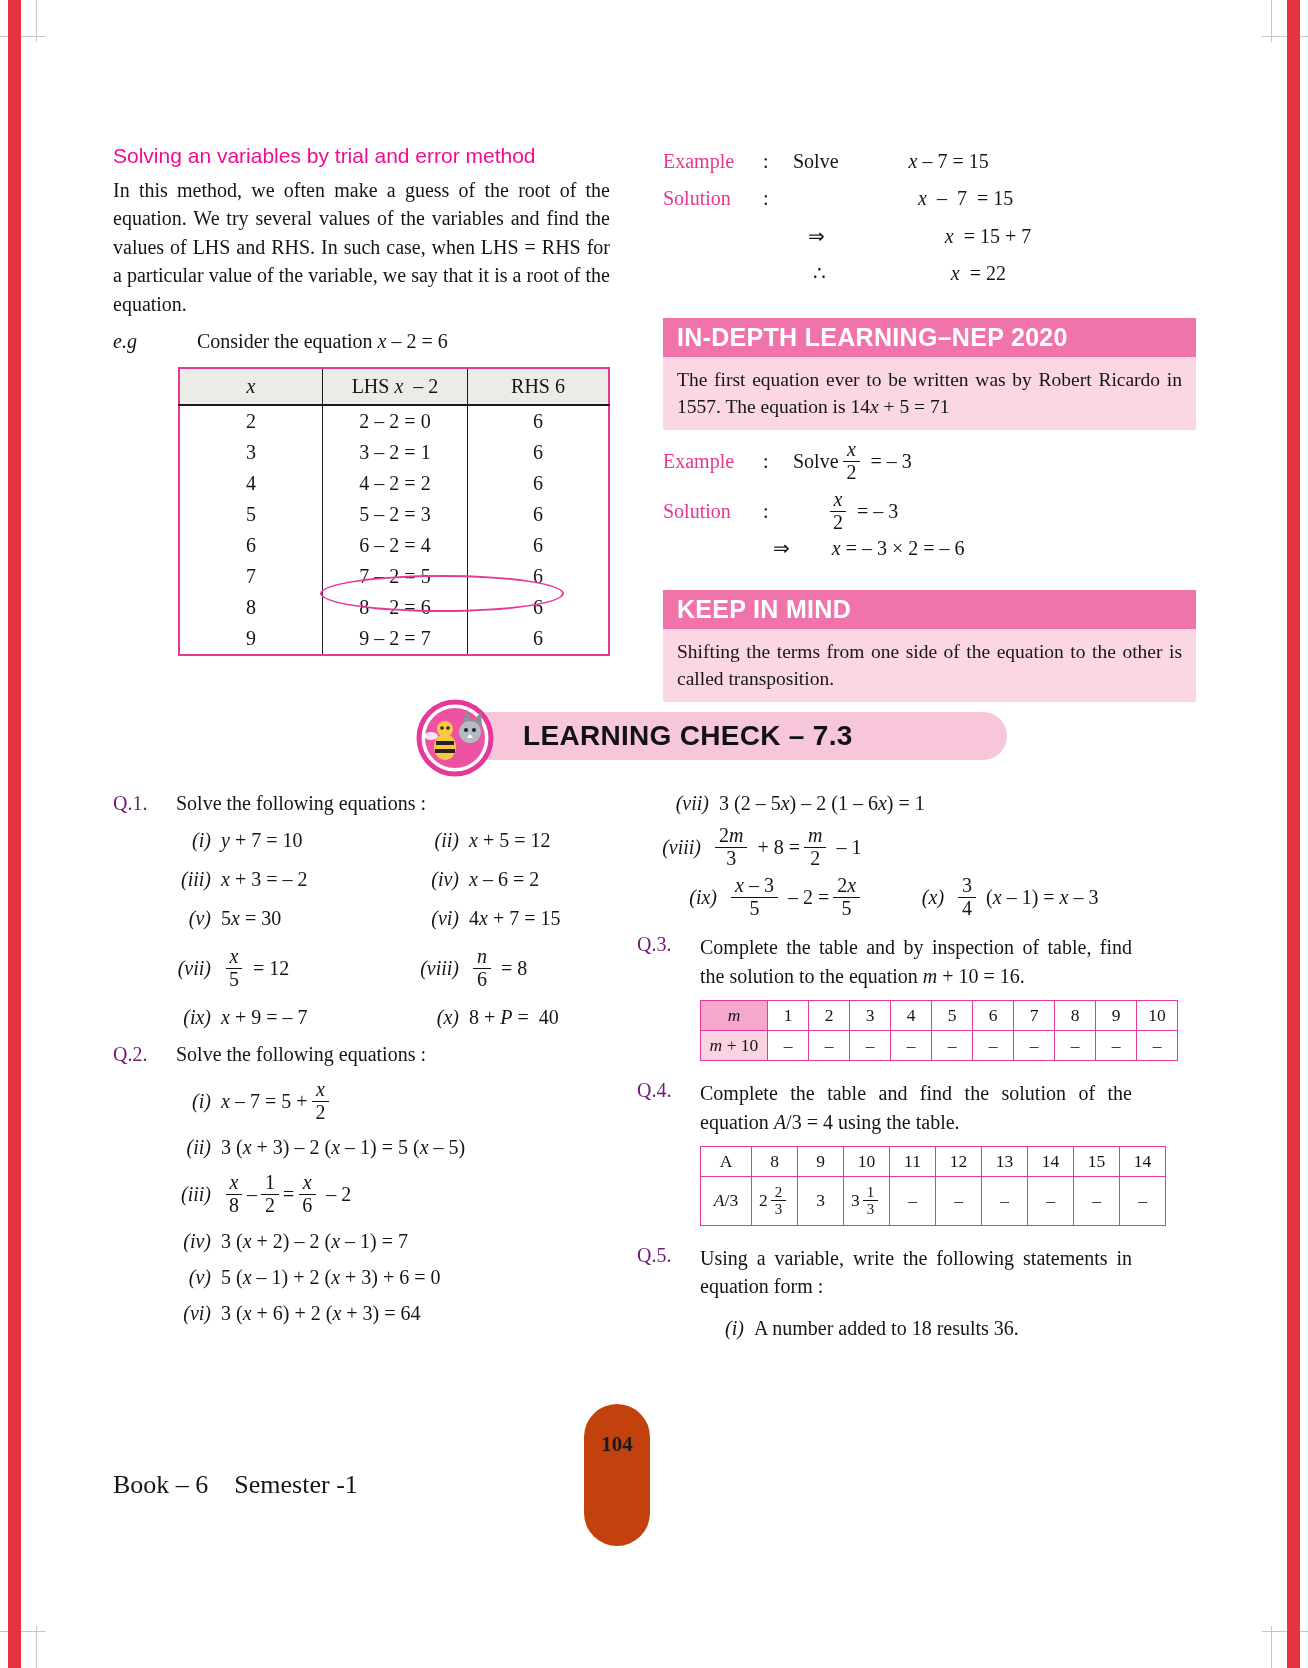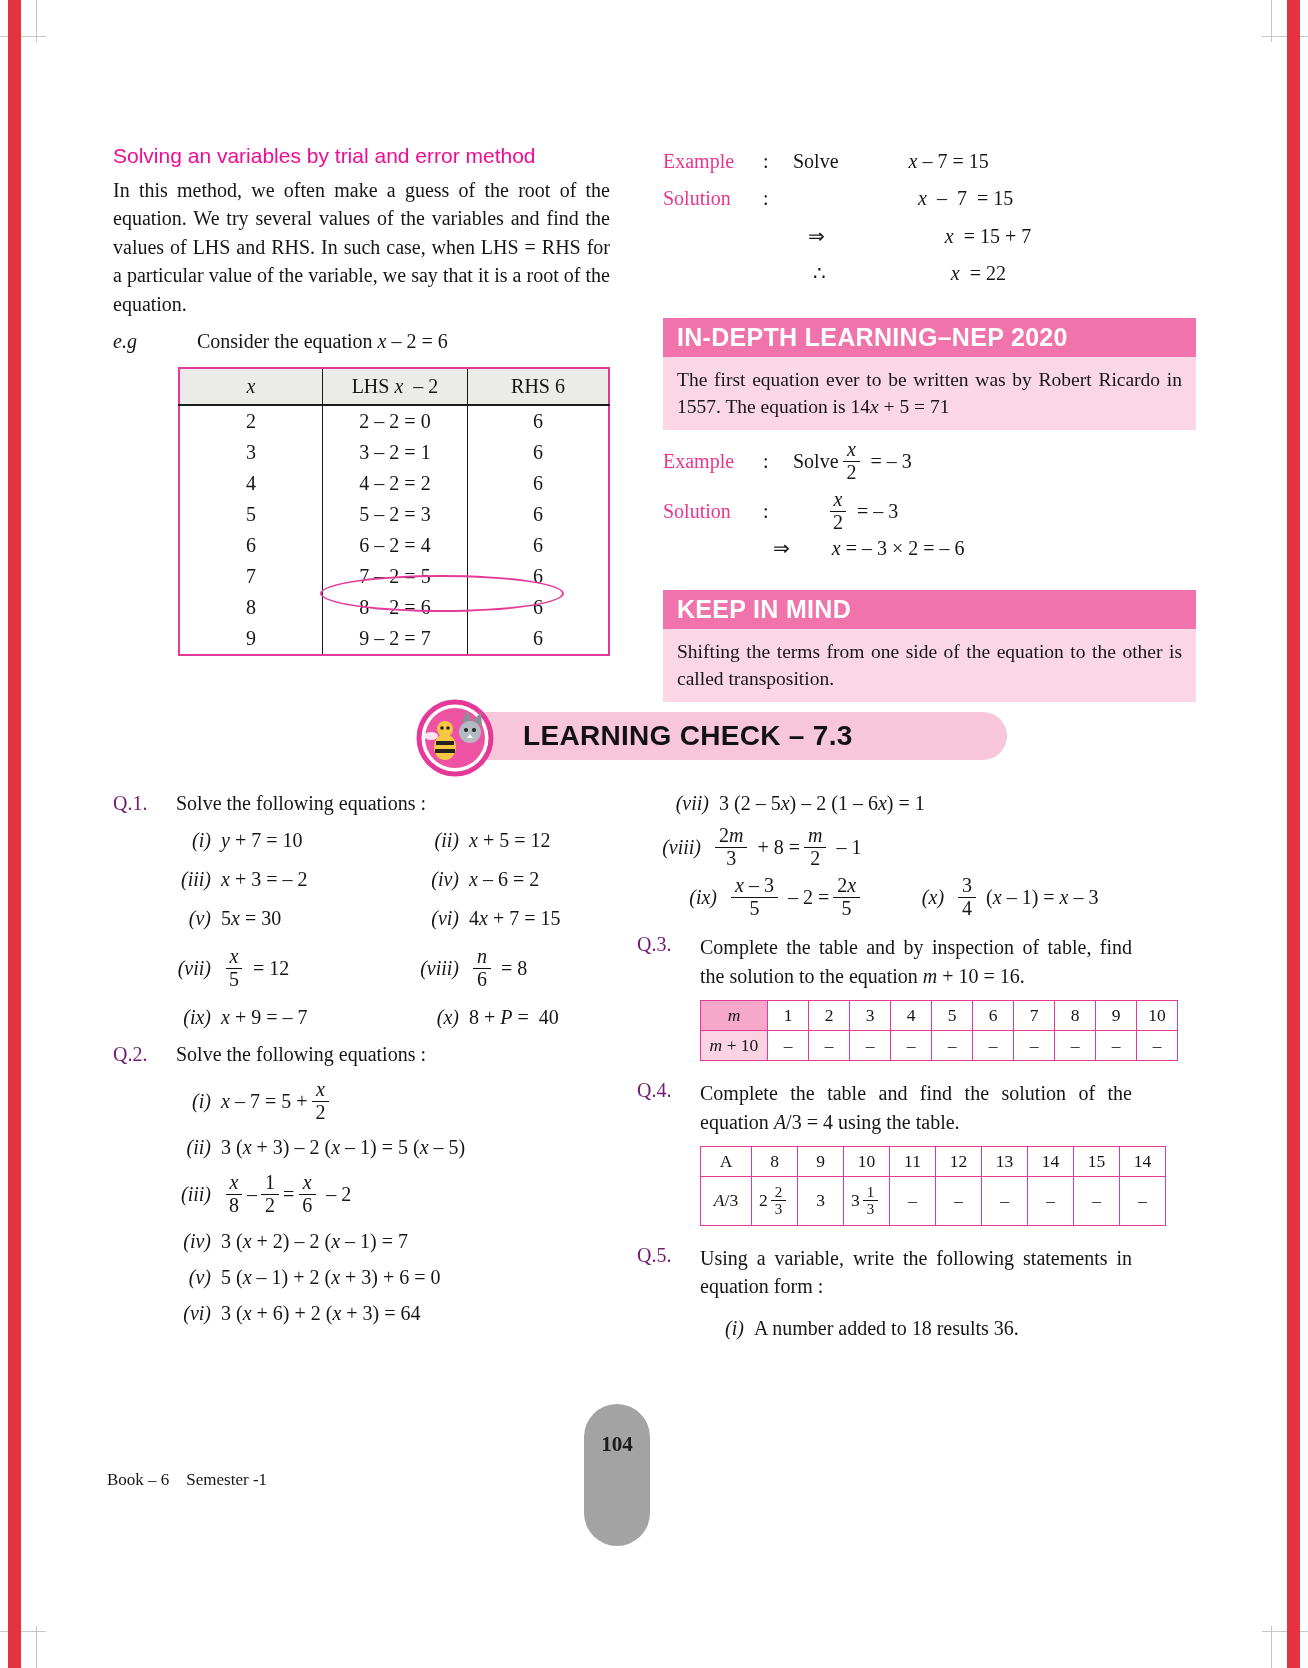--- a/index.html
+++ b/index.html
@@ -65,22 +65,22 @@
   .minitab td{border:1.5px solid #e5399a;text-align:center;font-size:17.5px;height:29px;padding:0 2px;}
   .t3 td{width:36px}.t3 td:first-child{width:62px}
   .t4 td{width:41px}.t4 td:first-child{width:46px}
   .t4 .vrow td{height:48px;}
   .cellm{background:#f5a8c9;}
   .cellm2{background:#fbd3e3;}
   .qtext{width:432px;text-align:justify;line-height:1.42;}
   .q5-item{display:flex;margin:16px 0 0 88px;}
   .q5-no{font-style:italic;margin-right:10px;}
   
-  .footer-book{position:absolute;left:107px;top:1470px;font-size:17px;}
-  .pill{position:absolute;left:584px;top:1404px;width:66px;height:142px;border-radius:34px;background:#a3a3a3;}
+  .footer-book{position:absolute;left:113px;top:1470px;font-size:26px;}
+  .pill{position:absolute;left:584px;top:1404px;width:66px;height:142px;border-radius:34px;background:#c2410c;}
   .pill-num{position:absolute;left:0;right:0;top:28px;text-align:center;font-weight:bold;font-size:21px;color:#1b1b1b;}
   i{font-style:italic;}
 </style>
 </head>
 <body>
 
 <div class="page">
 
   <div class="crop" style="left:36px;top:0;width:1px;height:42px"></div>
   <div class="crop" style="left:0;top:36px;width:46px;height:1px"></div>

